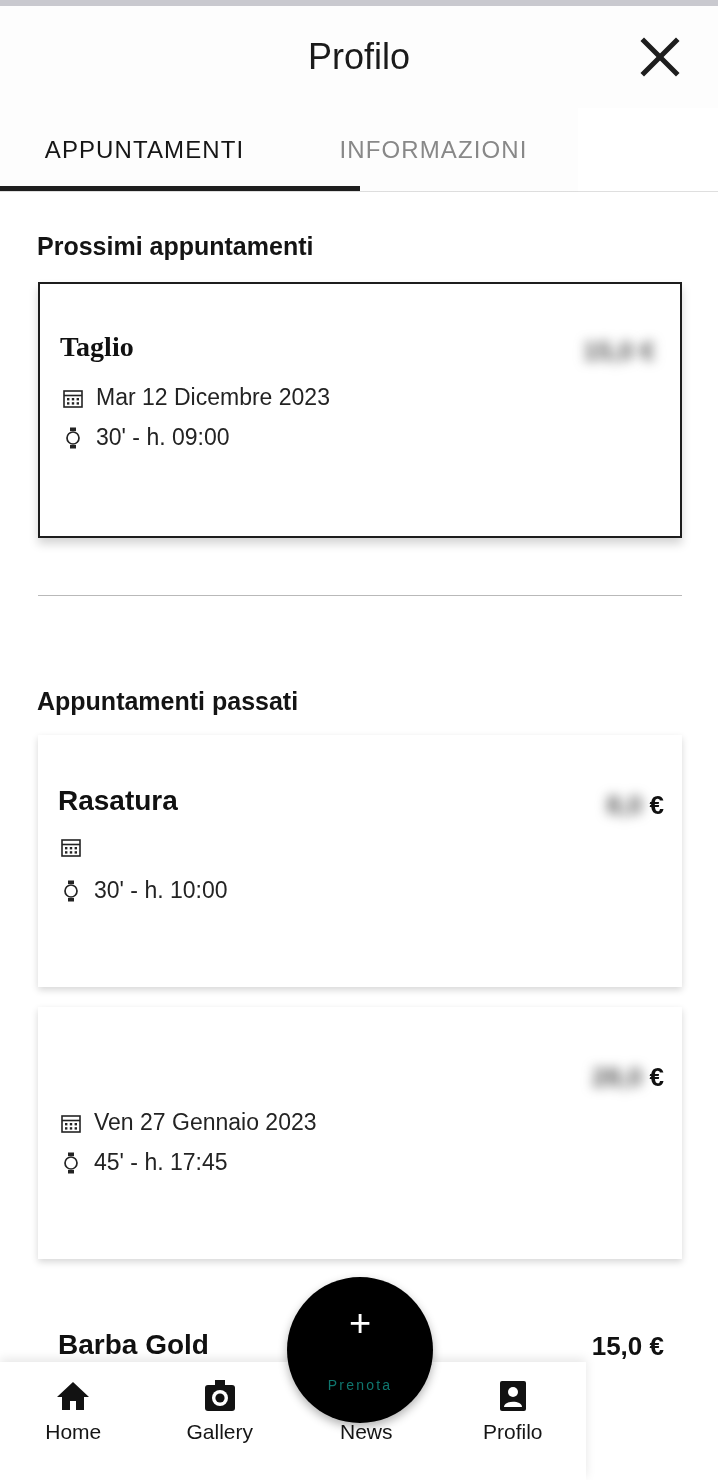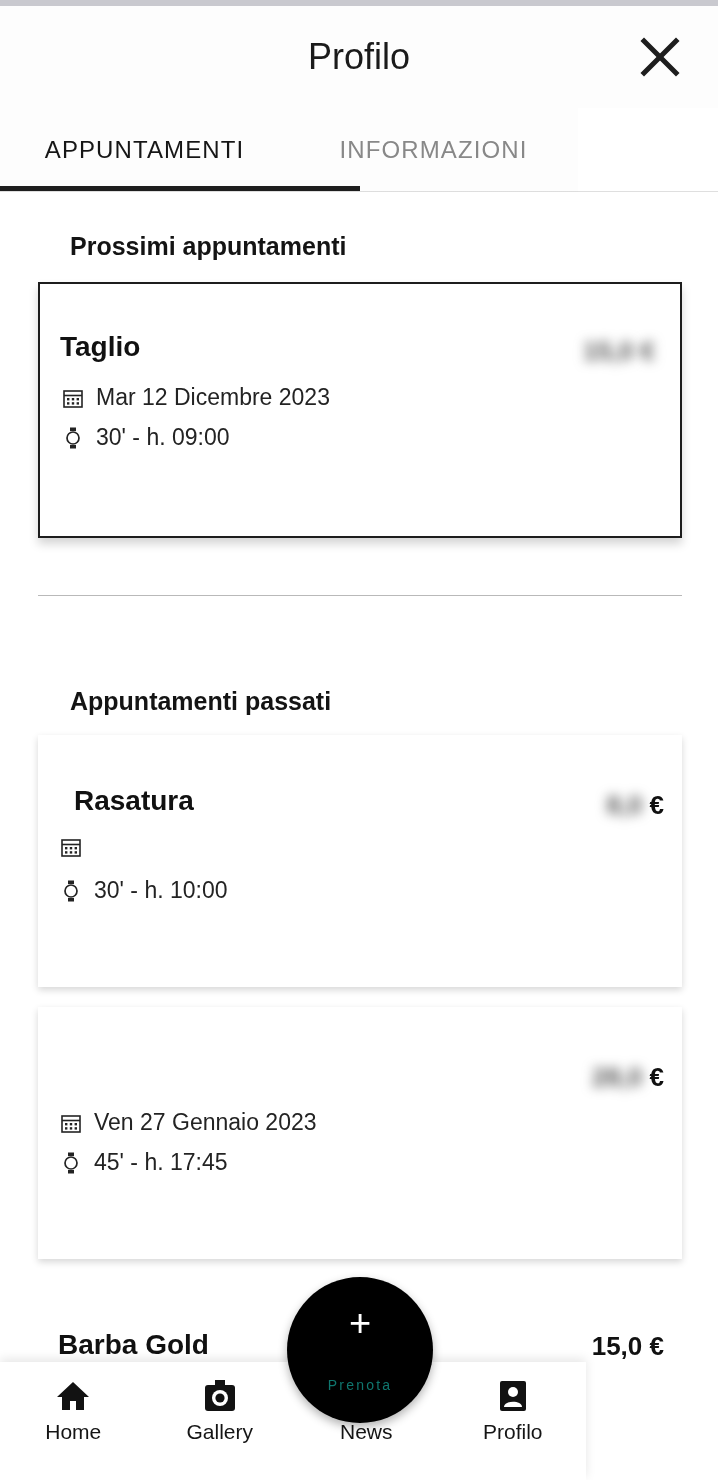--- a/index.html
+++ b/index.html
@@ -80,21 +80,20 @@
     pointer-events: none;
   }
 
   
   .body {
     position: absolute;
     top: 192px; left: 0;
     width: 718px; height: 1288px;
     background: #ffffff;
     overflow: hidden;
-    padding-left: 33px;
   }
 
   .section-title {
     font-size: 25px;
     font-weight: bold;
     color: #141414;
     margin-left: 37px;
   }
 
   
@@ -266,21 +265,21 @@
     </button>
   </div>
   <div class="tab-underline"></div>
   <div class="tabs-shadow"></div>
 
   <div class="body">
 
     <div class="section-title" style="position:absolute; top:40px;">Prossimi appuntamenti</div>
 
     <div class="card upcoming" style="top:90px; height:256px;">
-      <div class="card-title" style="top:47px;">Taglio</div>
+      <div class="card-title" style="top:47px;font-family:Liberation Serif, serif;">Taglio</div>
 
       <div class="price" style="top:52px;">
         <span class="amount-blur">15,0</span>
         <span class="amount-blur">€</span>
       </div>
 
       <div class="card-row" style="top:100px;">
         <span class="ic">
           <svg width="20" height="20" viewBox="0 0 20 20">
             <rect x="1" y="3" width="18" height="16" fill="none" stroke="#232323" stroke-width="1.6"></rect>
@@ -306,21 +305,21 @@
         </span>
         <span>30' - h. 09:00</span>
       </div>
     </div>
 
     <div class="divider" style="top:403px;"></div>
 
     <div class="section-title" style="position:absolute; top:495px;">Appuntamenti passati</div>
 
     <div class="card past" style="top:543px; height:252px;">
-      <div class="card-title" style="top:50px;margin-left:16px;">Rasatura</div>
+      <div class="card-title" style="top:50px;">Rasatura</div>
 
       <div class="price" style="top:55px;">
         <span class="amount-blur">8,0</span>
         <span>€</span>
       </div>
 
       <div class="card-row" style="top:102px;">
         <span class="ic">
           <svg width="20" height="20" viewBox="0 0 20 20">
             <rect x="1" y="3" width="18" height="16" fill="none" stroke="#232323" stroke-width="1.6"></rect>

